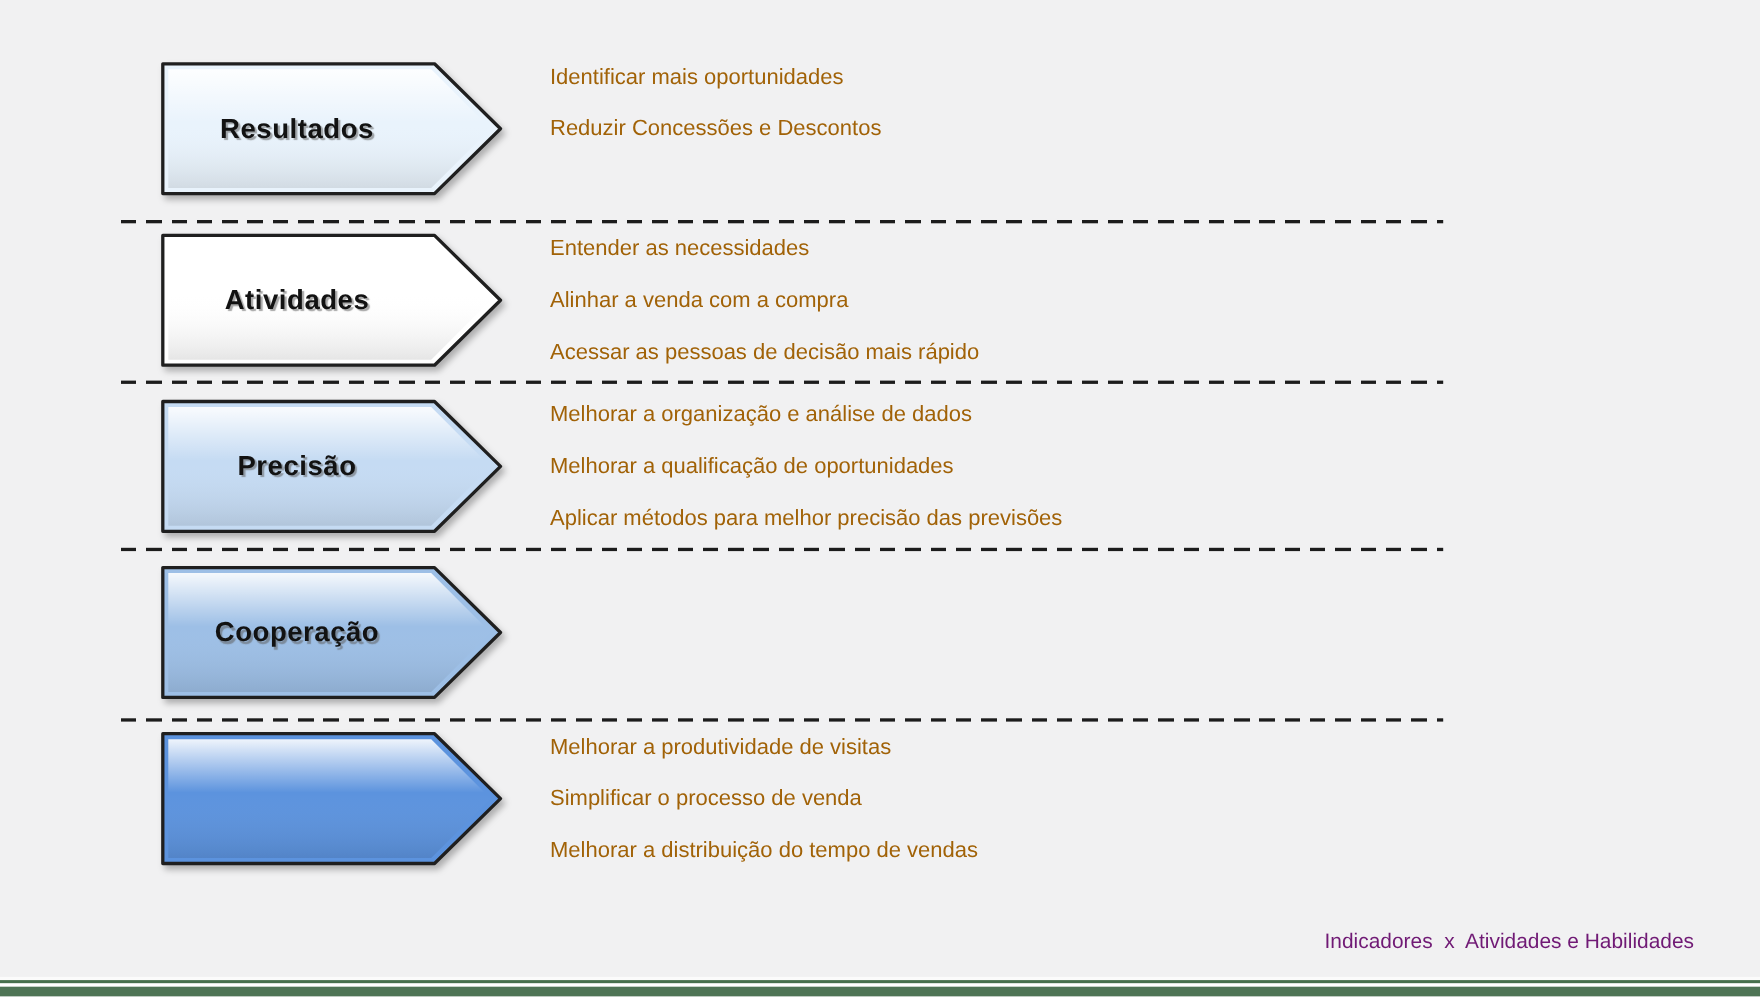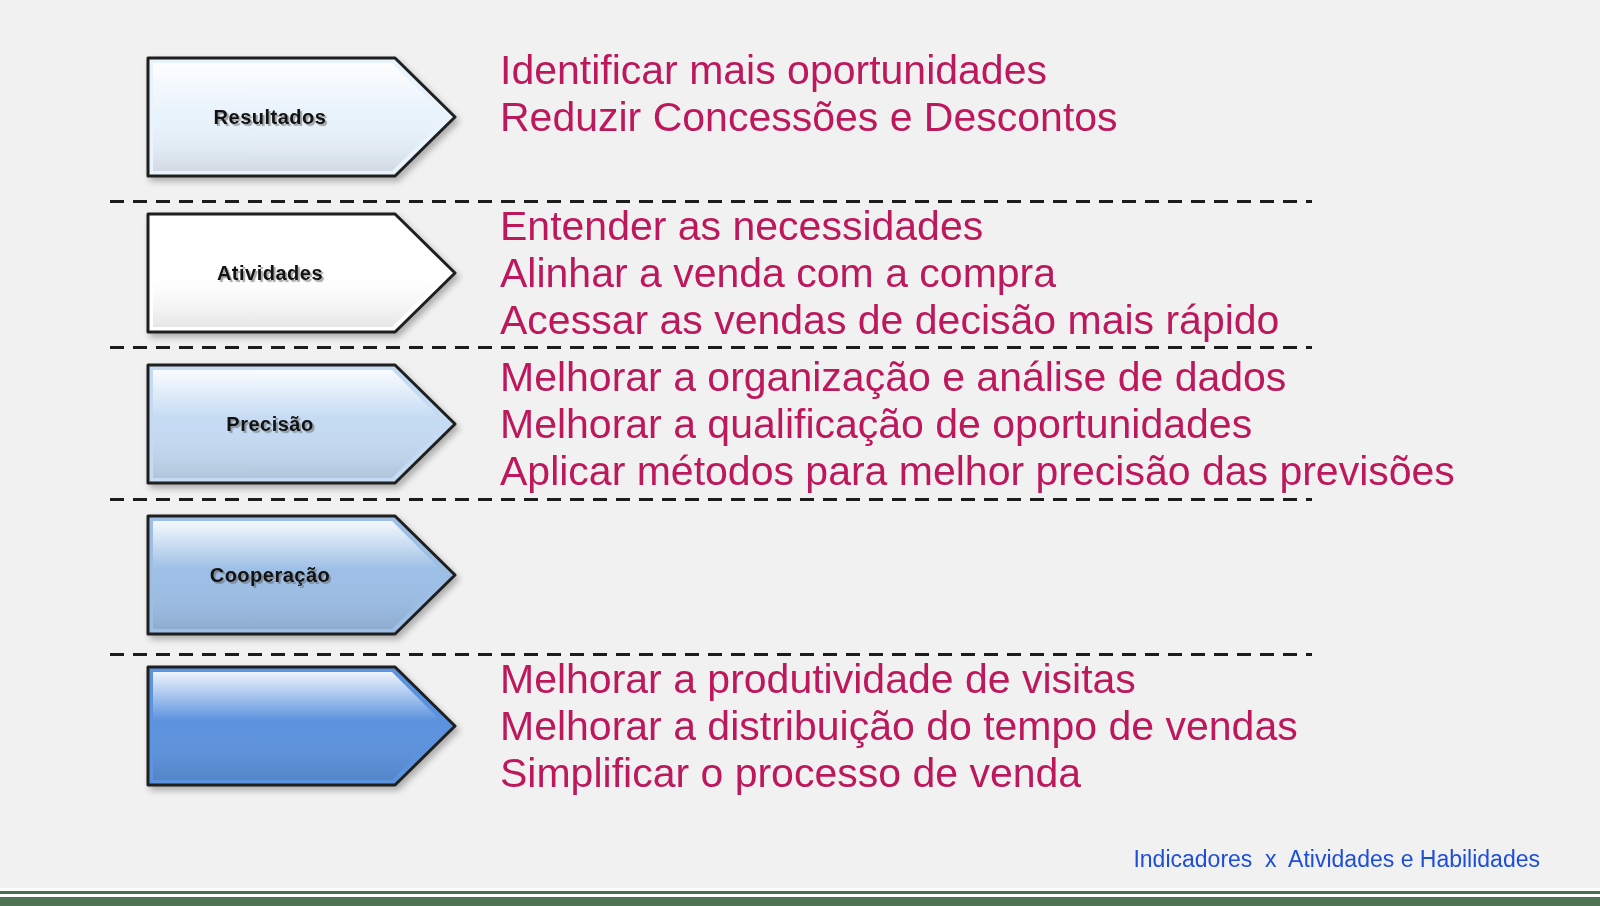--- a/index.html
+++ b/index.html
@@ -42,51 +42,51 @@
   }
   .arrow-label {
     position: absolute;
     left: 0;
     top: 0;
     width: 250px;
     height: 124px;
     display: flex;
     align-items: center;
     justify-content: center;
-    font-size: 20px;
+    font-size: 25px;
     font-weight: bold;
     color: #121212;
     letter-spacing: 0.5px;
     text-shadow: 2px 2px 1px rgba(95,95,95,0.55);
   }
   .items {
     position: absolute;
     left: 500px;
     top: -8px;
     width: 1000px;
   }
   .item {
-    font-size: 41px;
+    font-size: 20px;
     line-height: 47px;
-    color: #be185d;
+    color: #a16207;
     white-space: nowrap;
   }
   .separator {
     position: absolute;
     left: 110px;
     width: 1202px;
     height: 3px;
     background: repeating-linear-gradient(90deg, #1c1c1c 0 14px, rgba(0,0,0,0) 14px 23px);
   }
   .caption {
     position: absolute;
     top: 846px;
     right: 60px;
-    font-size: 23px;
-    color: #1d4ed8;
+    font-size: 19px;
+    color: #701a75;
     white-space: pre;
   }
   .stripe-white-upper {
     position: absolute; left: 0; width: 1600px;
     top: 888px; height: 3px; background: #fbfbfb;
   }
   .stripe-line {
     position: absolute; left: 0; width: 1600px;
     top: 891px; height: 3px; background: #47704d;
   }
@@ -133,21 +133,21 @@
       <div class="arrow-wrap">
         <svg viewBox="0 0 314 124">
           <polygon class="arrow-shape" points="3,3 250,3 310,62 250,121 3,121" stroke="#1f1f1f" stroke-width="3" stroke-linejoin="round" fill="#ffffff"></polygon>
           <polygon class="arrow-gloss" points="8,8 247,8 301,62 247,116 8,116" fill="url(#glossGrad)"></polygon>
         </svg>
         <span class="arrow-label">Atividades</span>
       </div>
       <div class="items">
           <div class="item">Entender as necessidades</div>
           <div class="item">Alinhar a venda com a compra</div>
-          <div class="item">Acessar as vendas de decisão mais rápido</div>
+          <div class="item">Acessar as pessoas de decisão mais rápido</div>
         </div>
     </div>
   <div class="separator" style="top: 346px;"></div>
     <div class="row" style="top: 362px;">
       <div class="arrow-wrap">
         <svg viewBox="0 0 314 124">
           <polygon class="arrow-shape" points="3,3 250,3 310,62 250,121 3,121" stroke="#1f1f1f" stroke-width="3" stroke-linejoin="round" fill="#c5dbf3"></polygon>
           <polygon class="arrow-gloss" points="8,8 247,8 301,62 247,116 8,116" fill="url(#glossGrad)"></polygon>
         </svg>
         <span class="arrow-label">Precisão</span>
@@ -171,22 +171,22 @@
   <div class="separator" style="top: 653px;"></div>
     <div class="row" style="top: 664px;">
       <div class="arrow-wrap">
         <svg viewBox="0 0 314 124">
           <polygon class="arrow-shape" points="3,3 250,3 310,62 250,121 3,121" stroke="#1f1f1f" stroke-width="3" stroke-linejoin="round" fill="#5c93de"></polygon>
           <polygon class="arrow-gloss" points="8,8 247,8 301,62 247,116 8,116" fill="url(#glossGrad)"></polygon>
         </svg>
       </div>
       <div class="items">
           <div class="item">Melhorar a produtividade de visitas</div>
+          <div class="item">Simplificar o processo de venda</div>
           <div class="item">Melhorar a distribuição do tempo de vendas</div>
-          <div class="item">Simplificar o processo de venda</div>
         </div>
     </div>
   </div>
 
   <div class="caption">Indicadores  x  Atividades e Habilidades</div>
 
   <div class="stripe-white-upper"></div>
   <div class="stripe-line"></div>
   <div class="stripe-white-lower"></div>
   <div class="stripe-bar"></div>

